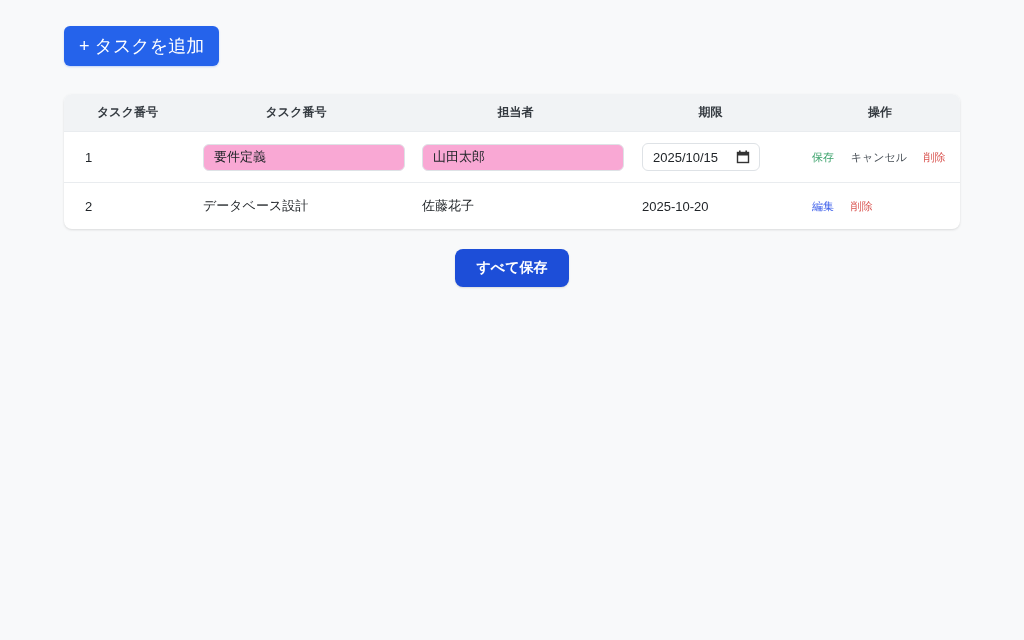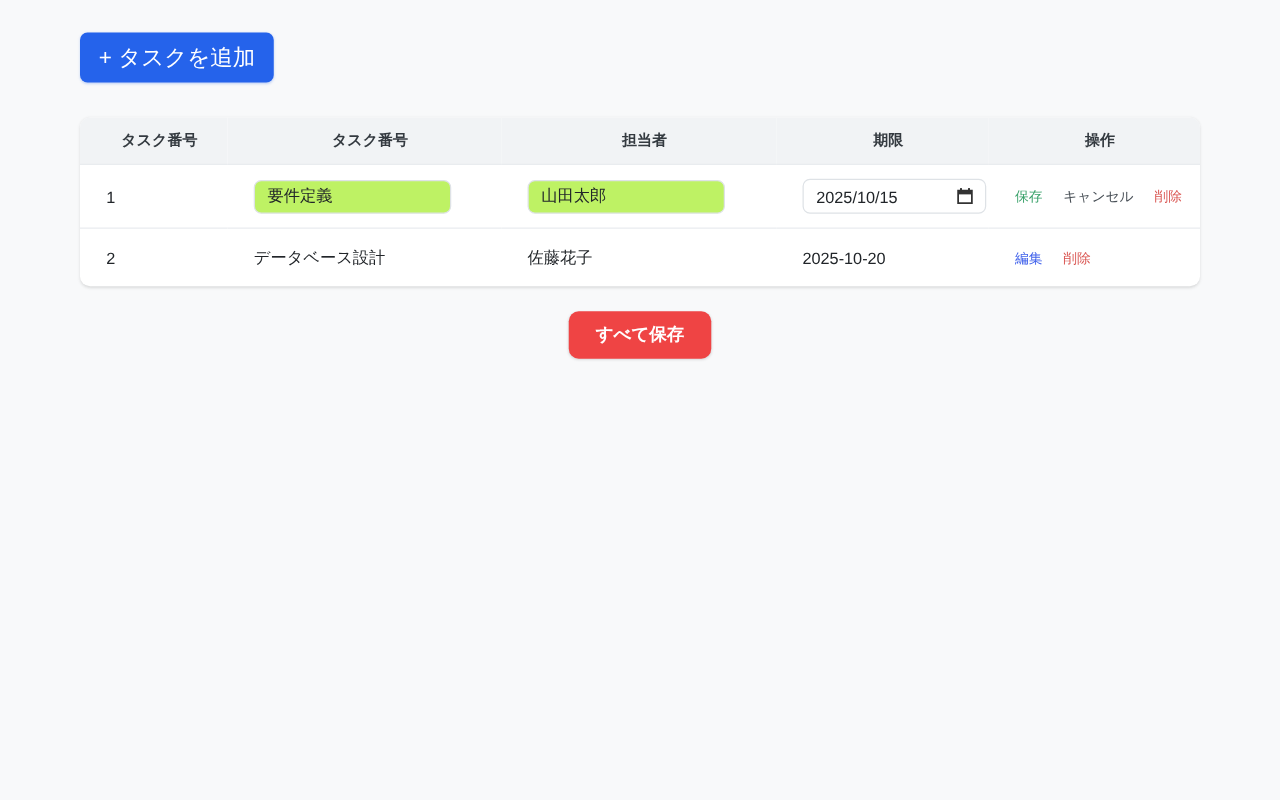--- a/index.html
+++ b/index.html
@@ -64,33 +64,33 @@
     color: #212529;
     padding: 11px 12px 11px 21px;
     vertical-align: middle;
     white-space: nowrap;
   }
   tbody tr { border-top: 1px solid #e9ecef; }
   tbody tr.row-static td { padding-top: 14px; padding-bottom: 14px; }
 
   
   .text-input {
-    width: 158px;
+    width: 202px;
     height: 27px;
     border: 1px solid #dee2e6;
     border-radius: 6px;
     padding: 0 10px;
     font-size: 13px;
     font-family: inherit;
     color: #212529;
-    background: #bef264;
+    background: #f9a8d4;
     outline: none;
   }
   .date-input {
-    width: 147px;
+    width: 118px;
     height: 28px;
     border: 1px solid #dee2e6;
     border-radius: 6px;
     padding: 0 9px 0 10px;
     display: inline-flex;
     align-items: center;
     justify-content: space-between;
     background: #ffffff;
     cursor: text;
   }
@@ -105,21 +105,21 @@
   }
   .action-link:last-child { margin-right: 16px; }
   .link-save   { color: #38a169; }
   .link-cancel { color: #495057; }
   .link-delete { color: #d9534f; }
   .link-edit   { color: #4263eb; }
 
   
   .save-all-wrap { text-align: center; margin-top: 20px; }
   .btn-save-all {
-    background: #ef4444;
+    background: #1d4ed8;
     color: #ffffff;
     font-size: 14px;
     font-weight: bold;
     padding: 10px 22px;
     border-radius: 8px;
     box-shadow: 0 1px 2px rgba(0,0,0,0.12);
   }
 
   .cal-icon { display: inline-block; flex: 0 0 auto; }
 </style>

